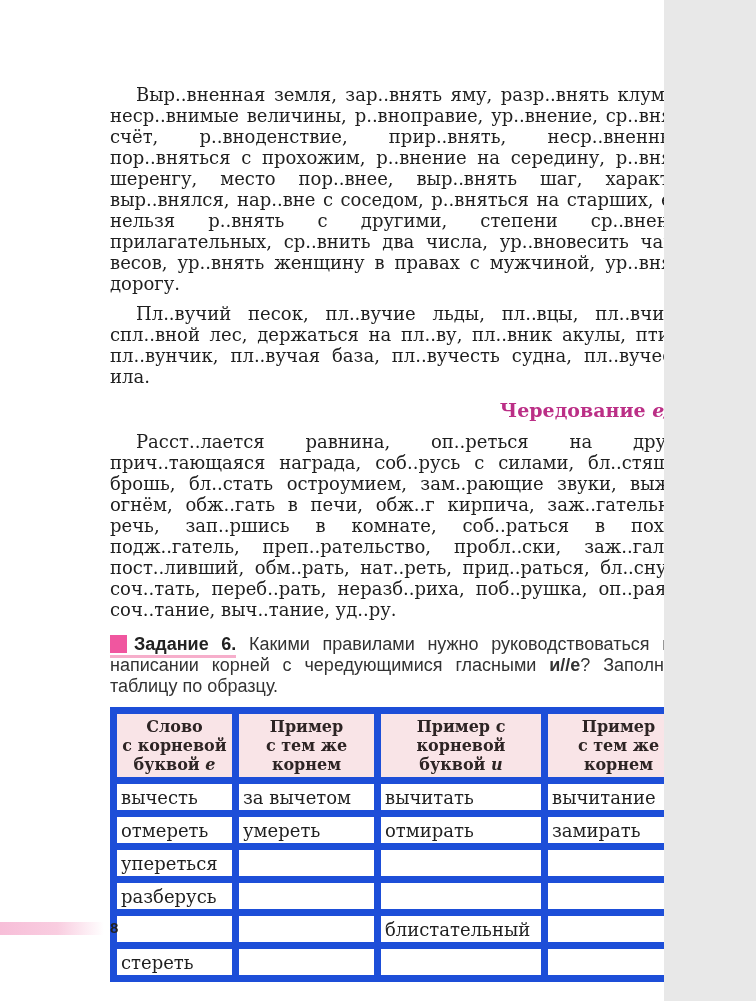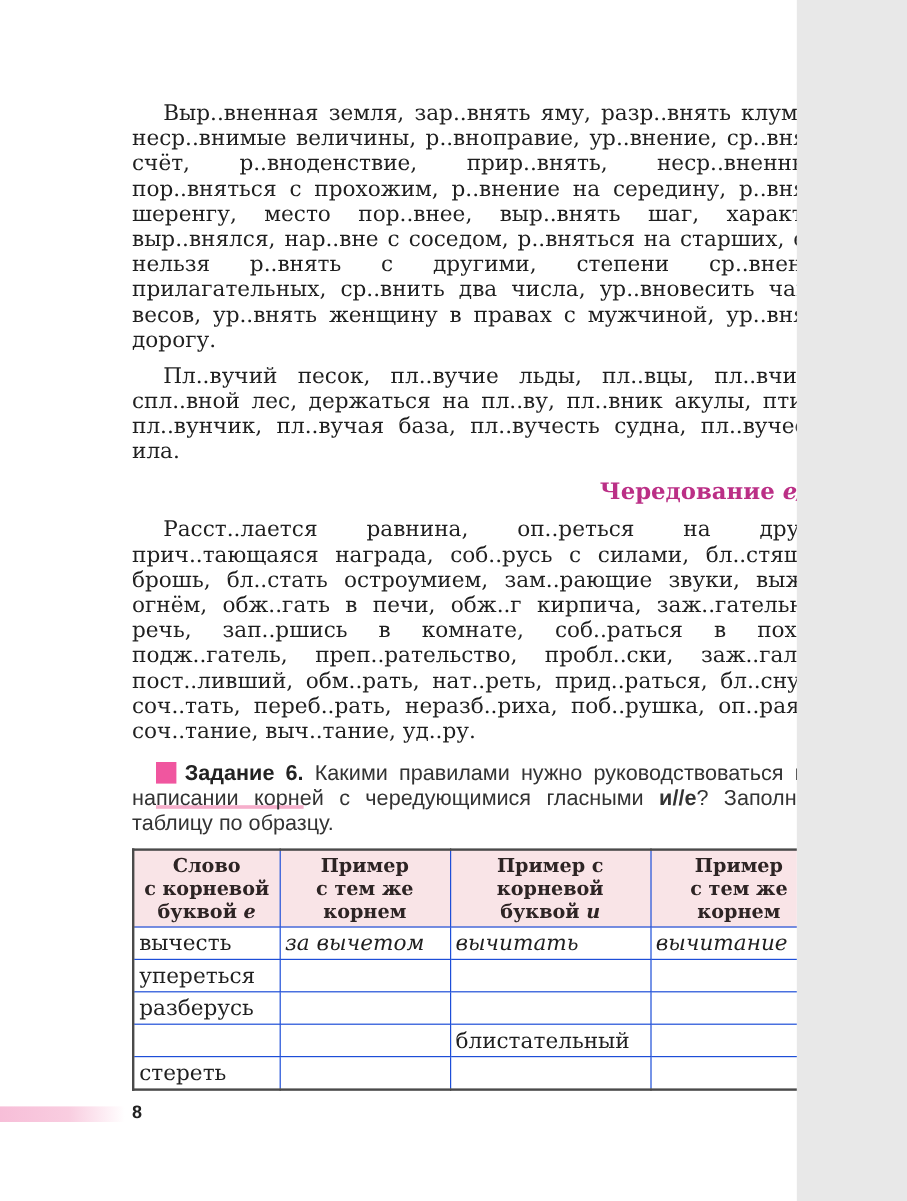--- a/index.html
+++ b/index.html
@@ -38,42 +38,41 @@
   p.task {
     margin: 14px 0 0 0;
     font-family: "Liberation Sans", sans-serif;
     font-size: 18px;
     line-height: 21px;
     text-align: justify;
     color: #333333;
   }
   .task-label-wrap {
     border-bottom: 3px solid #f6aecb;
-    padding-bottom: 17px;
+    padding-bottom: 1px;
     white-space: nowrap;
-    margin-left: 20px;
   }
   .task-marker {
     display: inline-block;
     width: 17px;
     height: 18px;
     background: #f0569f;
     vertical-align: -3px;
     margin-right: 7px;
   }
   .task-label-wrap b { font-weight: bold; color: #222; }
   .task-alt { font-weight: bold; }
   table.fill-table {
     border-collapse: collapse;
     width: 581px;
     margin-top: 10px;
     table-layout: fixed;
   }
   table.fill-table, table.fill-table th, table.fill-table td {
-    border: 1px solid #1d4ed8;
+    border: 7px solid #1d4ed8;
   }
   table.fill-table { border: 2px solid #4a4a4a; }
   table.fill-table th {
     background: #f9e4e7;
     font-weight: bold;
     font-size: 16px;
     line-height: 19px;
     height: 59px;
     text-align: center;
     vertical-align: middle;
@@ -82,21 +81,21 @@
   }
   table.fill-table th .pre-line { white-space: pre-line; }
   table.fill-table th i { font-style: italic; }
   table.fill-table td {
     height: 26px;
     font-size: 18px;
     text-align: left;
     vertical-align: middle;
     padding: 0 4px;
   }
-  table.fill-table td.it { font-style: italic; }
+  table.fill-table td.it { }
   .footer-bar {
     position: absolute;
     left: 0;
     top: 922px;
     width: 104px;
     height: 13px;
     background: linear-gradient(90deg, #f7bed8 0%, #f9cde0 55%, #ffffff 100%);
   }
   .page-number {
     position: absolute;
@@ -150,20 +149,26 @@
           </tr>
       </thead>
       <tbody>
           <tr>
             <td>вычесть</td>
             <td class="it">за вычетом</td>
             <td class="it">вычитать</td>
             <td class="it">вычитание</td>
           </tr>
           <tr>
+            <td class="it">отмереть</td>
+            <td class="it">умереть</td>
+            <td>отмирать</td>
+            <td class="it">замирать</td>
+          </tr>
+          <tr>
             <td>упереться</td>
             <td></td>
             <td></td>
             <td></td>
           </tr>
           <tr>
             <td>разберусь</td>
             <td></td>
             <td></td>
             <td></td>

